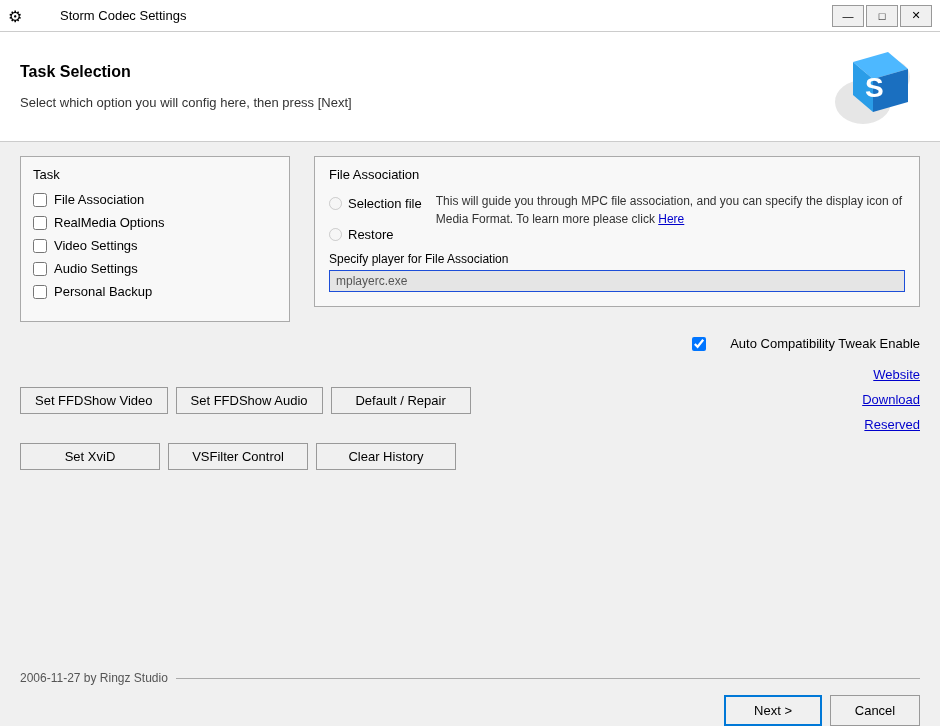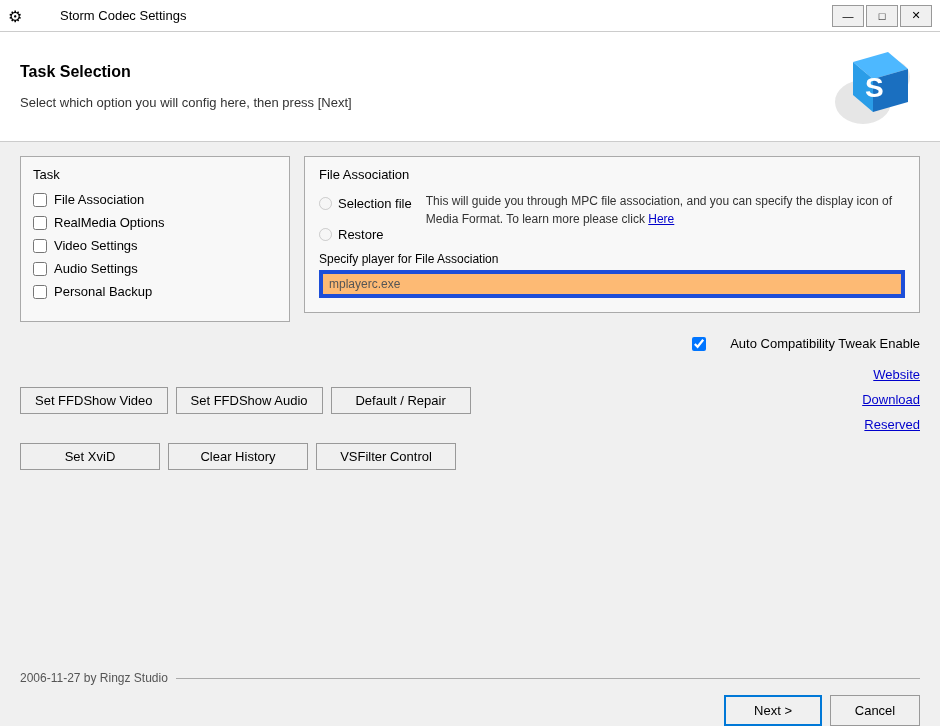--- a/index.html
+++ b/index.html
@@ -89,21 +89,21 @@
       flex: 1;
       padding: 14px 20px;
       display: flex;
       flex-direction: column;
       gap: 10px;
     }
 
     
     .panels-row {
       display: flex;
-      gap: 14px;
+      gap: 24px;
       align-items: flex-start;
     }
 
     
     .task-panel {
       border: 1px solid #aaa;
       background: #f8f8f8;
       padding: 10px 16px 14px 12px;
       width: 270px;
       flex-shrink: 0;
@@ -167,22 +167,22 @@
       margin-top: 10px;
     }
     .player-label {
       font-size: 12px;
       margin-bottom: 4px;
       color: #000000;
     }
     .player-input {
       width: 100%;
       padding: 3px 6px;
-      border: 4px solid #1d4ed8;
-      background: #fdba74;
+      border: 1px solid #1d4ed8;
+      background: #e5e5e5;
       font-size: 12px;
       color: #555;
     }
 
     
     .compat-row {
       display: flex;
       align-items: center;
       justify-content: flex-end;
       gap: 24px;
@@ -373,22 +373,22 @@
       <button class="btn-action">Default / Repair</button>
       <div class="btn-links">
         <a>Website</a>
         <a>Download</a>
         <a>Reserved</a>
       </div>
     </div>
 
     <div class="buttons-row" style="margin-top:-2px;">
       <button class="btn-action">Set XviD</button>
+      <button class="btn-action">VSFilter Control</button>
       <button class="btn-action">Clear History</button>
-      <button class="btn-action">VSFilter Control</button>
     </div>
   </div>
 
   <div class="footer-section">
     <div class="copyright-divider">
       <span>2006-11-27 by Ringz Studio</span>
     </div>
     <div class="bottom-buttons">
       <button class="btn-next">Next &gt;</button>
       <button class="btn-cancel">Cancel</button>

